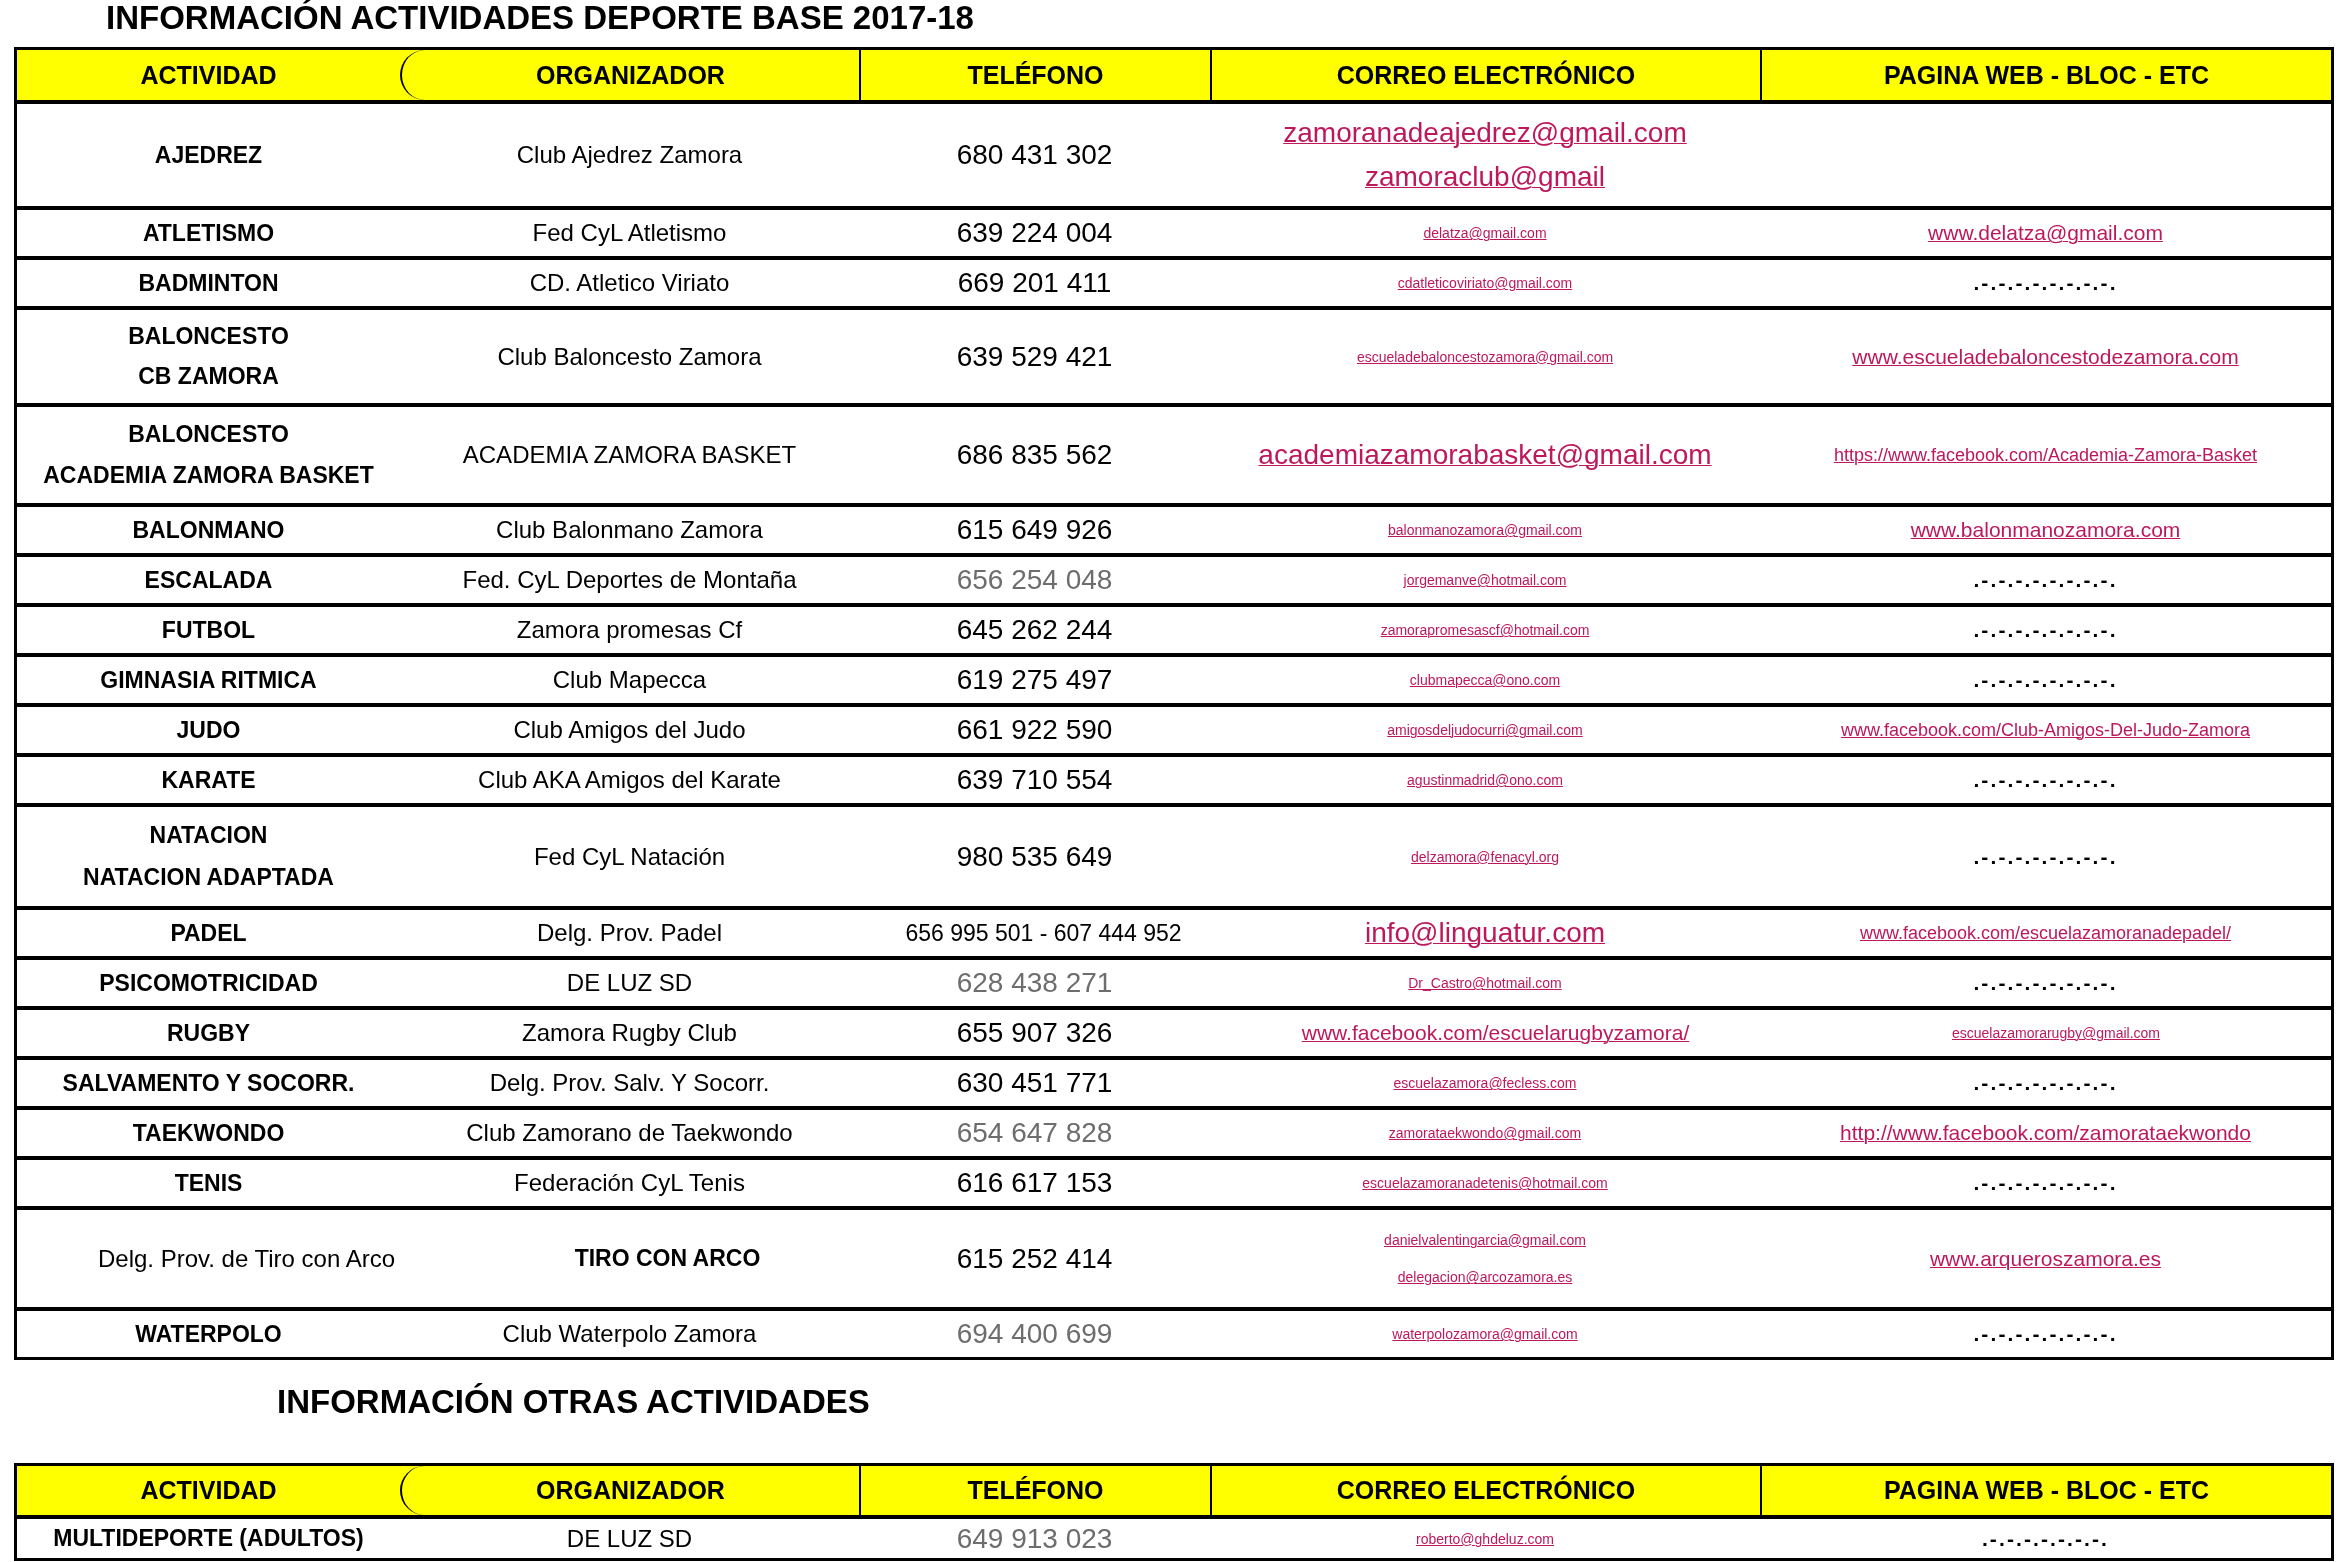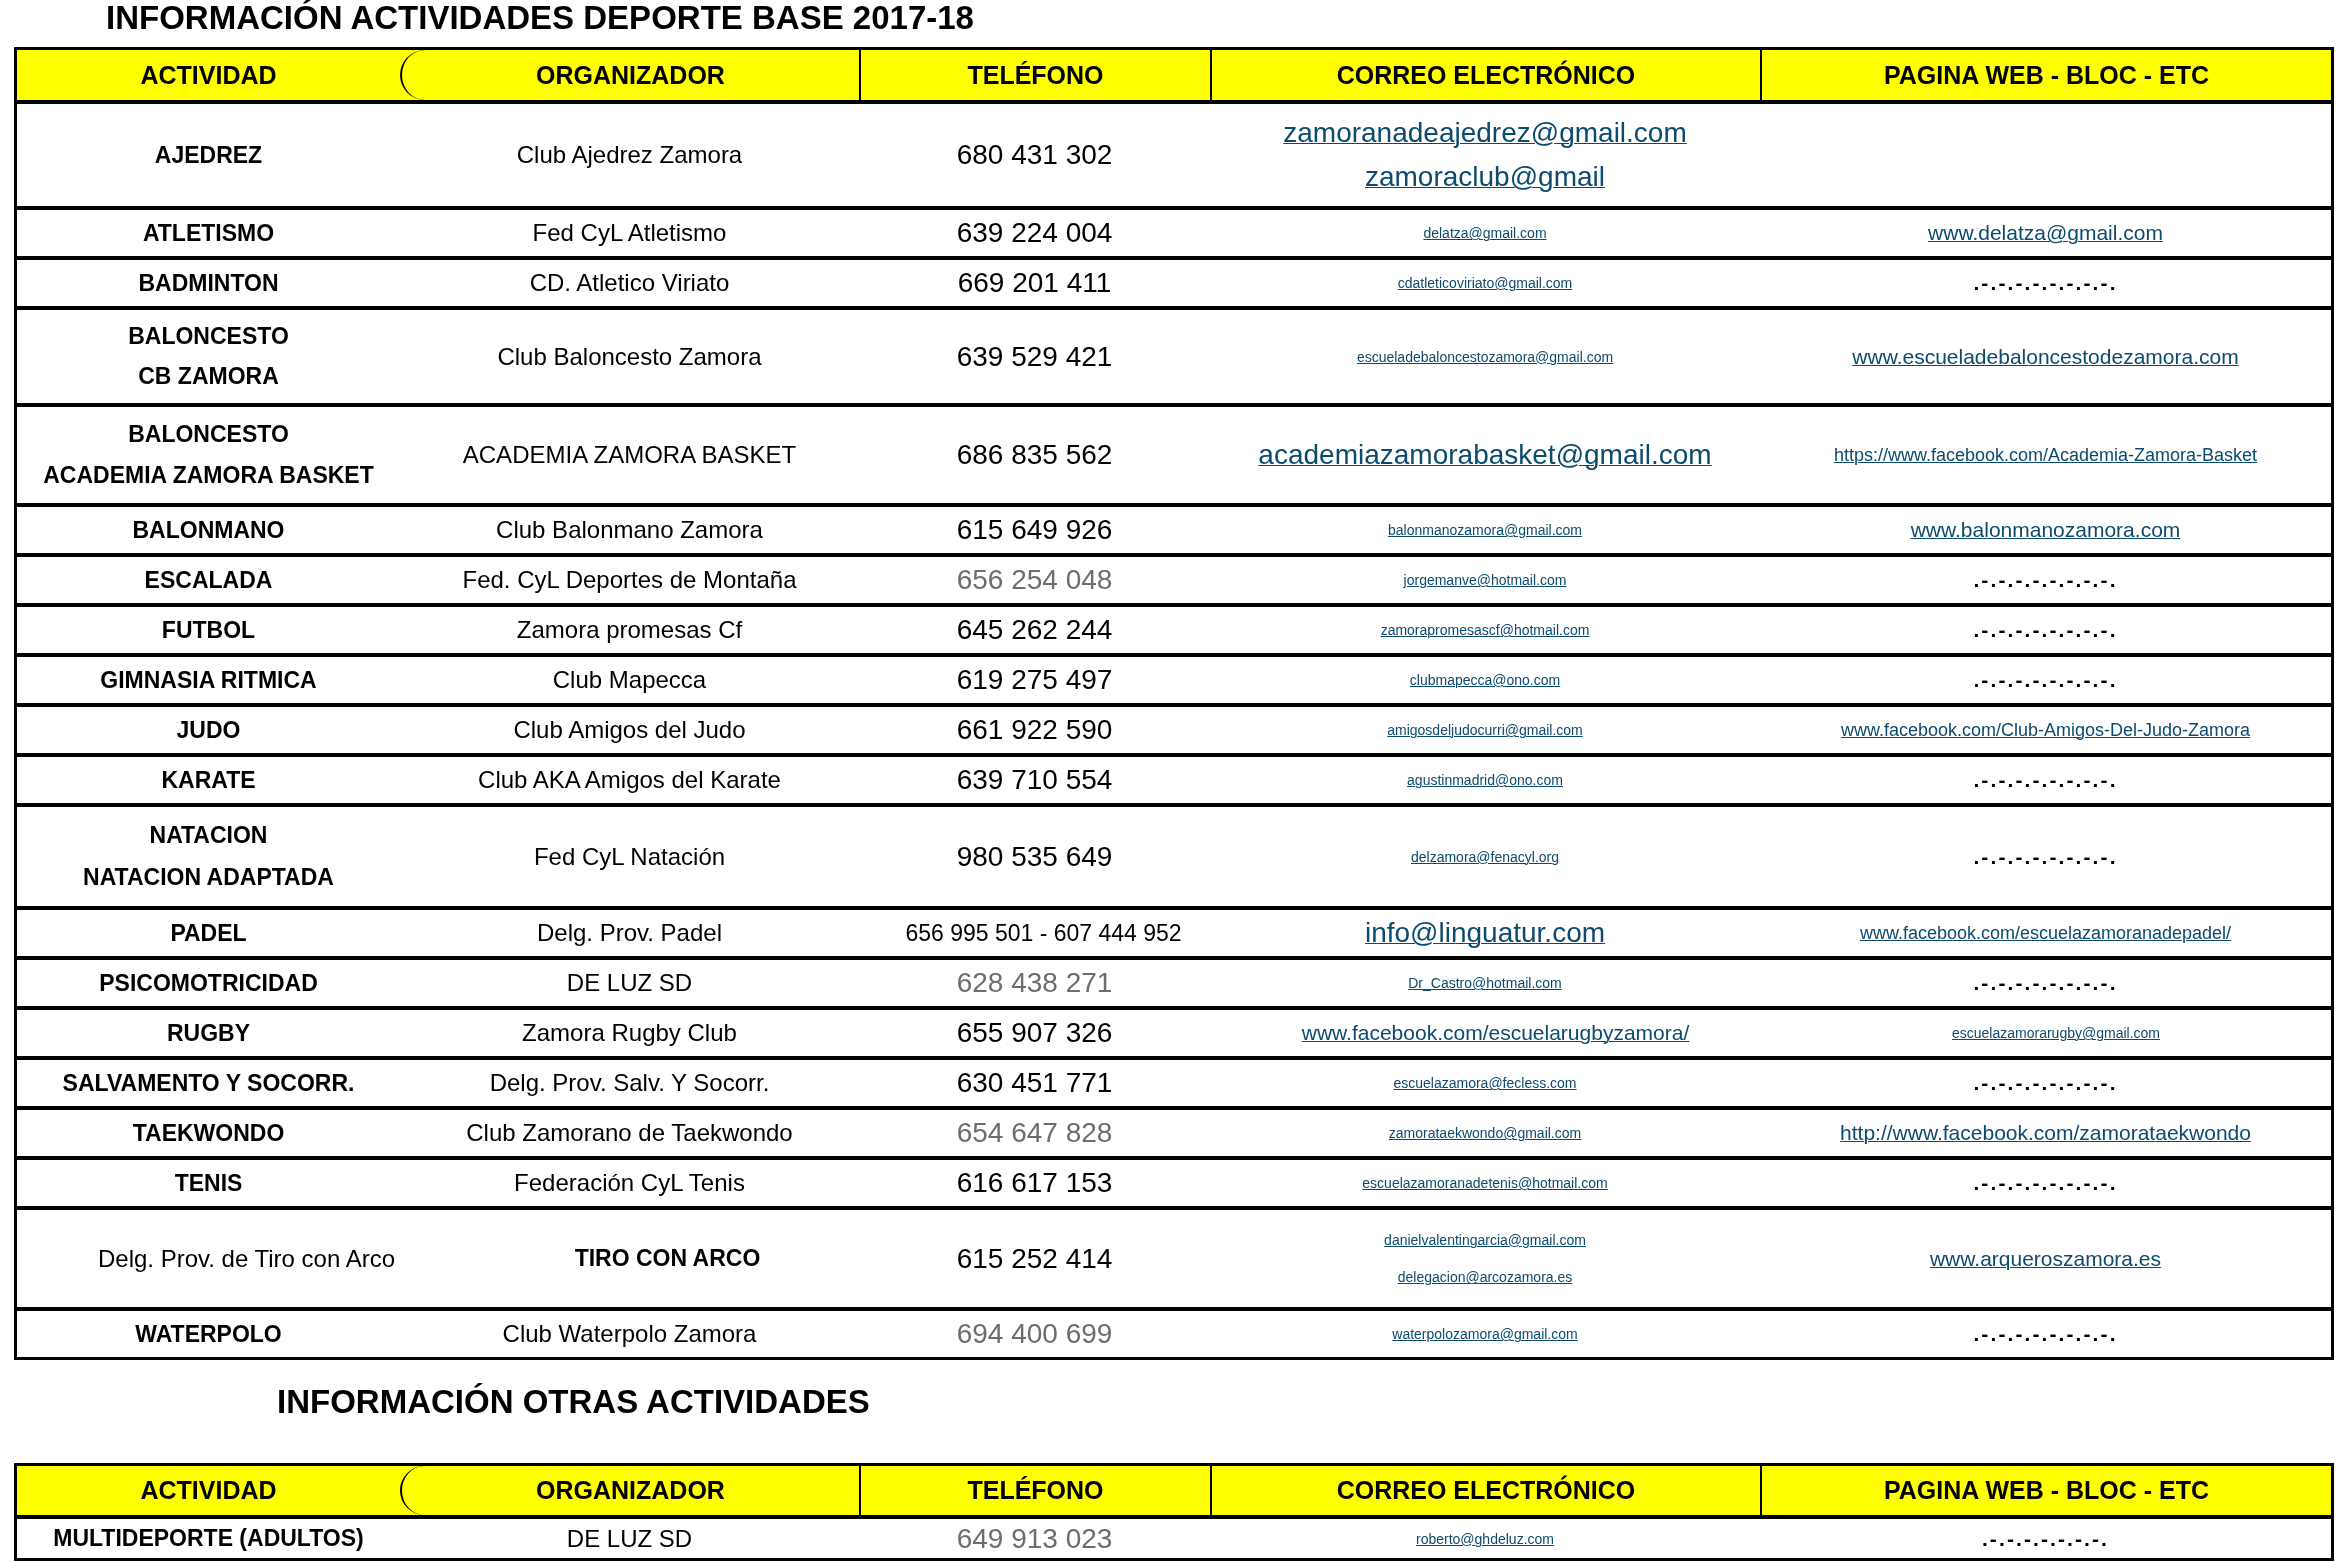--- a/index.html
+++ b/index.html
@@ -52,21 +52,21 @@
     box-sizing:border-box;overflow:visible;
   }
   .stack{justify-content:space-evenly;}
 
   .act-line{font-weight:bold;font-size:23px;white-space:nowrap;line-height:1.15;}
   .org{font-size:24px;white-space:nowrap;}
   .phone{font-size:28px;white-space:nowrap;color:#000;}
   .phone.gray{color:#6d6d6d;}
   .phone.sm{font-size:23px;margin-left:18px;}
   a.email,a.web-link{
-    color:#0c4a6e;text-decoration:underline;text-decoration-thickness:1.4px;
+    color:#be185d;text-decoration:underline;text-decoration-thickness:1.4px;
     white-space:nowrap;cursor:pointer;
   }
   a.email{font-size:14px;}
   a.email.lg{font-size:28px;}
   a.web-link{font-size:21px;}
   a.web-link.sm{font-size:18px;}
   .dashes{
     font-size:21px;font-weight:600;letter-spacing:2.1px;color:#000;white-space:nowrap;
   }
 </style>

